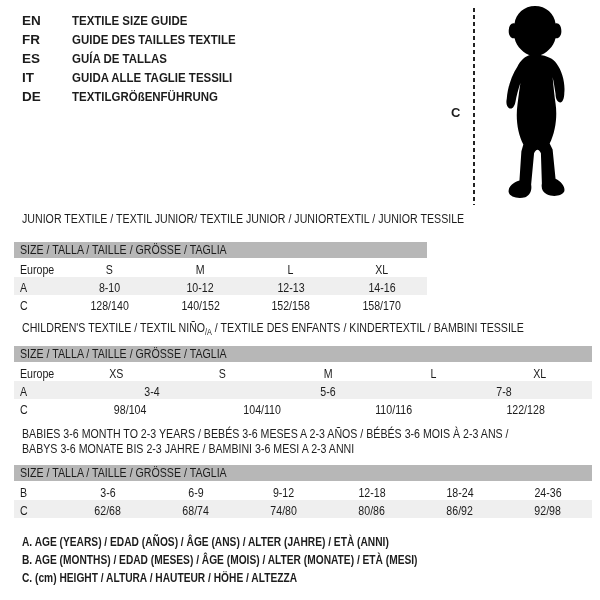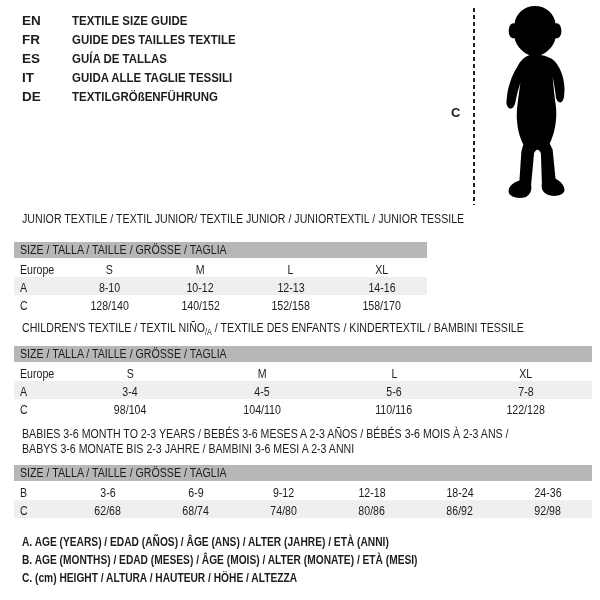--- a/index.html
+++ b/index.html
@@ -114,29 +114,29 @@
 
 <div class="abs section-heading" style="left:22px;top:321px;">
   <span class="cond"><span>CHILDREN'S TEXTILE / TEXTIL NIÑO</span><span class="sub">/A</span><span> / TEXTILE DES ENFANTS / KINDERTEXTIL / BAMBINI TESSILE</span></span>
 </div>
 <div class="size-table" style="left:14px;top:346px;width:578px;">
   <div class="t-head">
     <span class="cond">SIZE / TALLA / TAILLE / GRÖSSE / TAGLIA</span>
   </div>
   <div class="t-row">
     <span class="t-label"><span class="cond">Europe</span></span>
+    <span class="t-cell"><span class="condc">XS</span></span>
     <span class="t-cell"><span class="condc">S</span></span>
     <span class="t-cell"><span class="condc">M</span></span>
     <span class="t-cell"><span class="condc">L</span></span>
     <span class="t-cell"><span class="condc">XL</span></span>
   </div>
   <div class="t-row shaded">
     <span class="t-label"><span class="cond">A</span></span>
     <span class="t-cell"><span class="condc">3-4</span></span>
-    <span class="t-cell"><span class="condc">4-5</span></span>
     <span class="t-cell"><span class="condc">5-6</span></span>
     <span class="t-cell"><span class="condc">7-8</span></span>
   </div>
   <div class="t-row">
     <span class="t-label"><span class="cond">C</span></span>
     <span class="t-cell"><span class="condc">98/104</span></span>
     <span class="t-cell"><span class="condc">104/110</span></span>
     <span class="t-cell"><span class="condc">110/116</span></span>
     <span class="t-cell"><span class="condc">122/128</span></span>
   </div>

